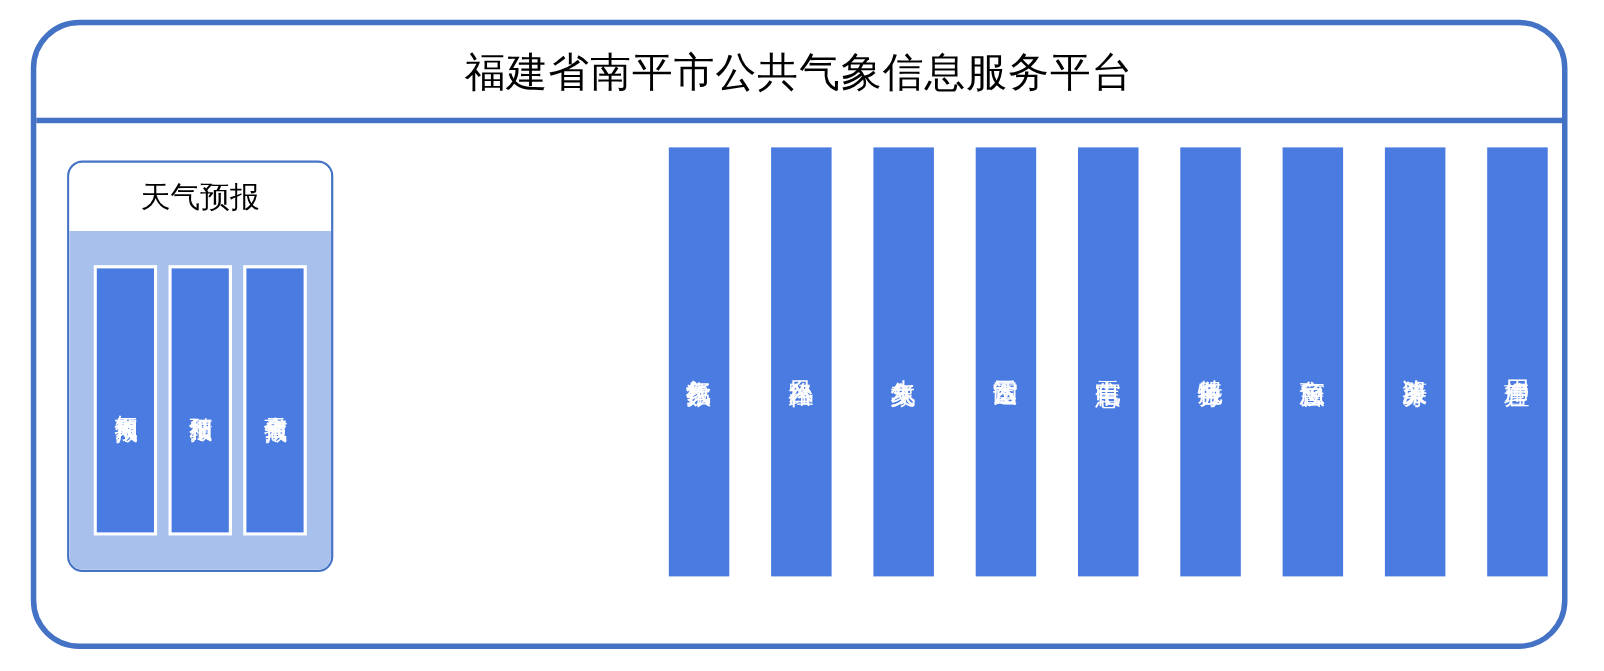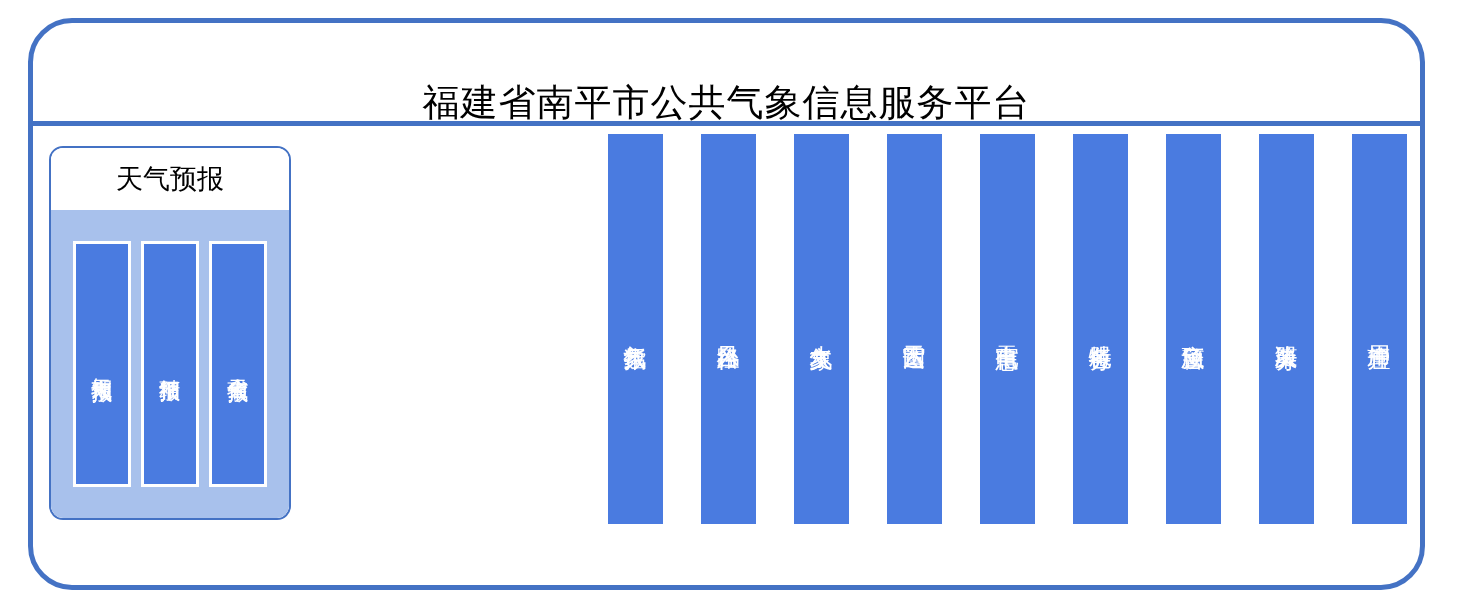--- a/index.html
+++ b/index.html
@@ -26,25 +26,25 @@
     border: 5px solid #4472C4;
     border-radius: 44px;
     background: #ffffff;
   }
 
   #platform-title-bar {
     position: absolute;
     left: 0;
     top: 0;
     width: 100%;
-    height: 103px;
+    height: 89px;
     box-sizing: border-box;
     border-bottom: 5px solid #4472C4;
     display: flex;
-    align-items: flex-end;
+    align-items: center;
     justify-content: center;
   }
 
   #platform-title {
     font-size: 37px;
     color: #000000;
     letter-spacing: 1px;
     line-height: 1;
     white-space: nowrap;
   }
@@ -63,21 +63,21 @@
     position: absolute;
     top: 34px;
     width: 242px;
     height: 374px;
     box-sizing: border-box;
     border: 2px solid #4472C4;
     border-radius: 14px;
     background: #ffffff;
     overflow: hidden;
   }
-  #group-box-0 { left: 16px; text-align: center; }
+  #group-box-0 { left: 28px; text-align: center; }
   #group-box-1 { left: 300px; }
 
   .group-header {
     height: 62px;
     display: flex;
     align-items: center;
     justify-content: center;
     background: #ffffff;
   }
   .group-header-label {

